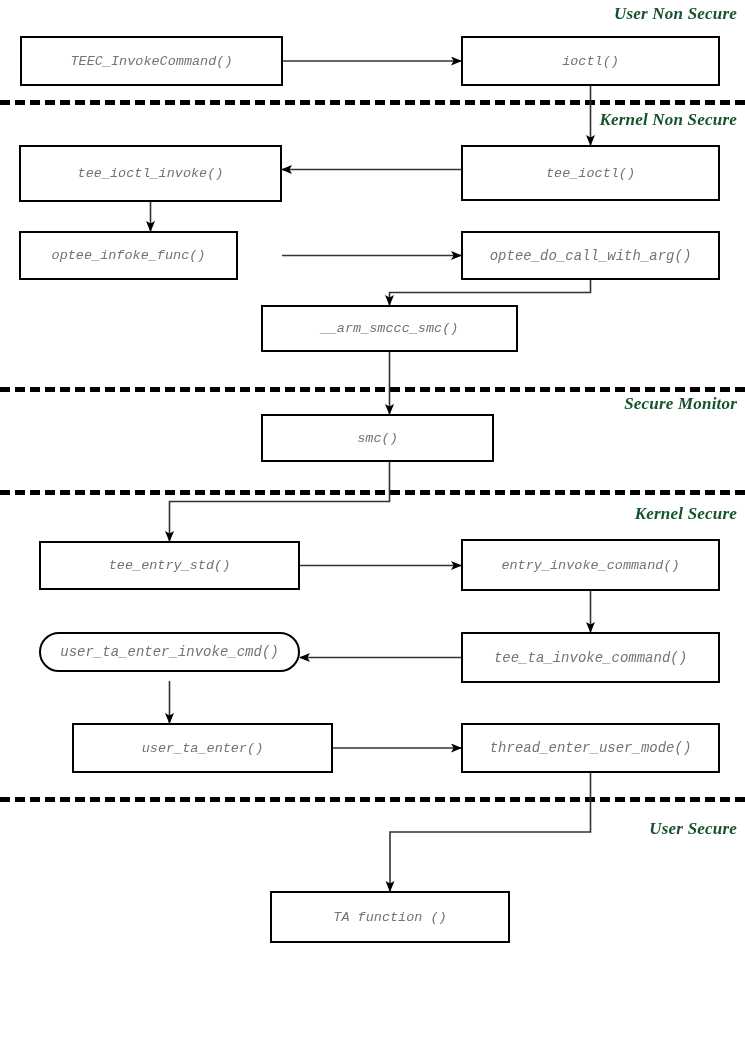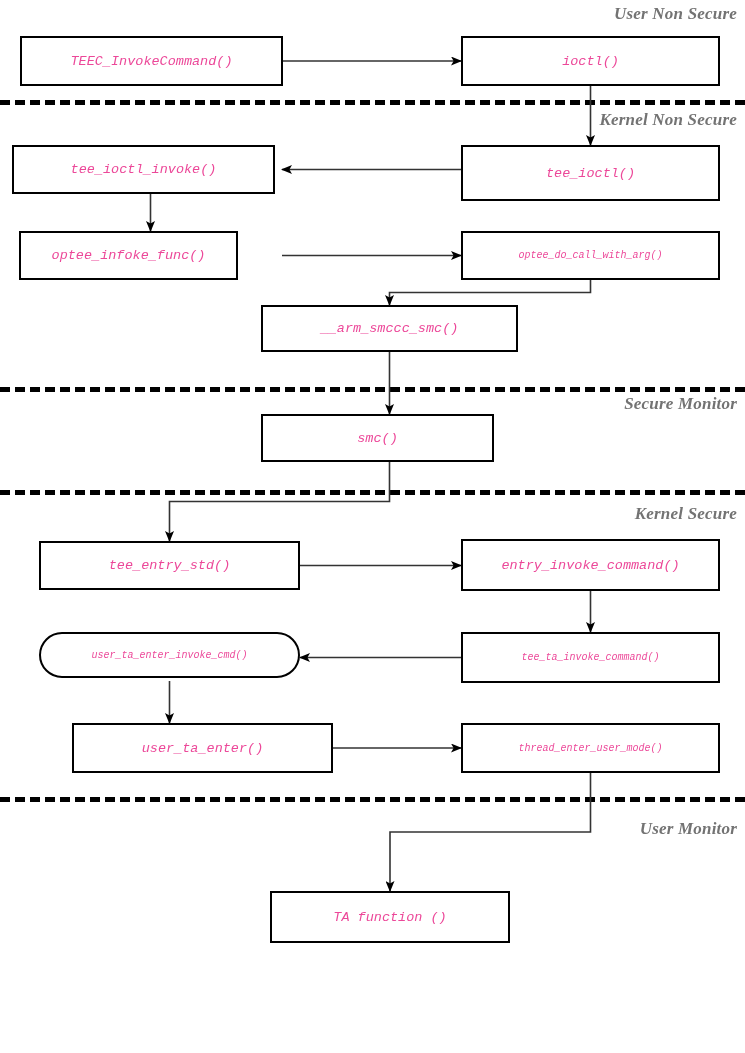--- a/index.html
+++ b/index.html
@@ -14,21 +14,21 @@
     background: #ffffff;
     overflow: hidden;
     font-family: "Liberation Sans", sans-serif;
   }
   .zone-label {
     position: absolute;
     font-family: "Liberation Serif", serif;
     font-style: italic;
     font-weight: 700;
     font-size: 17px;
-    color: #737373;
+    color: #14532d;
     white-space: nowrap;
     text-align: right;
     right: 8px;
     letter-spacing: 0.2px;
   }
   .divider {
     position: absolute;
     left: 0;
     width: 745px;
     height: 0;
@@ -38,25 +38,25 @@
     position: absolute;
     box-sizing: border-box;
     border: 2px solid #000000;
     background: #ffffff;
     display: flex;
     align-items: center;
     justify-content: center;
     font-family: "Liberation Mono", "DejaVu Sans Mono", monospace;
     font-style: italic;
     font-size: 13.5px;
-    color: #ec4899;
+    color: #737373;
     white-space: nowrap;
     z-index: 3;
   }
-  .node.small-text { font-size: 10px; }
+  .node.small-text { font-size: 14px; }
   .edge-svg {
     position: absolute;
     left: 0;
     top: 0;
     width: 745px;
     height: 1053px;
     z-index: 1;
     pointer-events: none;
   }
 </style>
@@ -87,32 +87,32 @@
     </svg>
   <div id="zones-layer">
       <div class="divider" style="top: 100px;"></div>
       <div class="zone-label" style="top: 4px;">User Non Secure</div>
       <div class="divider" style="top: 387px;"></div>
       <div class="zone-label" style="top: 110px;">Kernel Non Secure</div>
       <div class="divider" style="top: 490px;"></div>
       <div class="zone-label" style="top: 394px;">Secure Monitor</div>
       <div class="divider" style="top: 797px;"></div>
       <div class="zone-label" style="top: 504px;">Kernel Secure</div>
-      <div class="zone-label" style="top: 819px;">User Monitor</div>
+      <div class="zone-label" style="top: 819px;">User Secure</div>
     </div>
   <div id="nodes-layer">
       <div class="node" style="left: 20px; top: 36px; width: 263px; height: 50px;">TEEC_InvokeCommand()</div>
       <div class="node" style="left: 461px; top: 36px; width: 259px; height: 50px;">ioctl()</div>
-      <div class="node" style="left: 12px; top: 145px; width: 263px; height: 49px;">tee_ioctl_invoke()</div>
+      <div class="node" style="left: 19px; top: 145px; width: 263px; height: 57px;">tee_ioctl_invoke()</div>
       <div class="node" style="left: 461px; top: 145px; width: 259px; height: 56px;">tee_ioctl()</div>
       <div class="node" style="left: 19px; top: 231px; width: 219px; height: 49px;">optee_infoke_func()</div>
       <div class="node small-text" style="left: 461px; top: 231px; width: 259px; height: 49px;">optee_do_call_with_arg()</div>
       <div class="node" style="left: 261px; top: 305px; width: 257px; height: 47px;">__arm_smccc_smc()</div>
       <div class="node" style="left: 261px; top: 414px; width: 233px; height: 48px;">smc()</div>
       <div class="node" style="left: 39px; top: 541px; width: 261px; height: 49px;">tee_entry_std()</div>
       <div class="node" style="left: 461px; top: 539px; width: 259px; height: 52px;">entry_invoke_command()</div>
-      <div class="node small-text" style="left: 39px; top: 632px; width: 261px; height: 46px; border-radius: 23px;">user_ta_enter_invoke_cmd()</div>
+      <div class="node small-text" style="left: 39px; top: 632px; width: 261px; height: 40px; border-radius: 23px;">user_ta_enter_invoke_cmd()</div>
       <div class="node small-text" style="left: 461px; top: 632px; width: 259px; height: 51px;">tee_ta_invoke_command()</div>
       <div class="node" style="left: 39px; top: 723px; width: 261px; height: 50px; margin-left: 33px;">user_ta_enter()</div>
       <div class="node small-text" style="left: 461px; top: 723px; width: 259px; height: 50px;">thread_enter_user_mode()</div>
       <div class="node" style="left: 270px; top: 891px; width: 240px; height: 52px;">TA function ()</div>
     </div>
 </div>
 
 </body></html>

